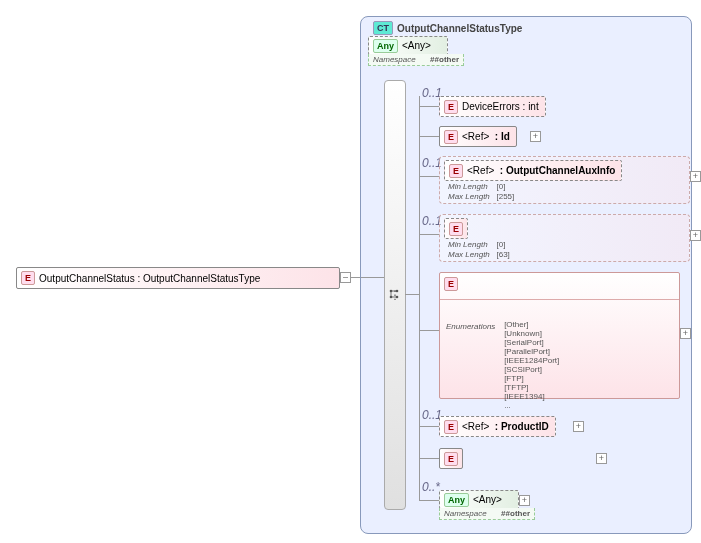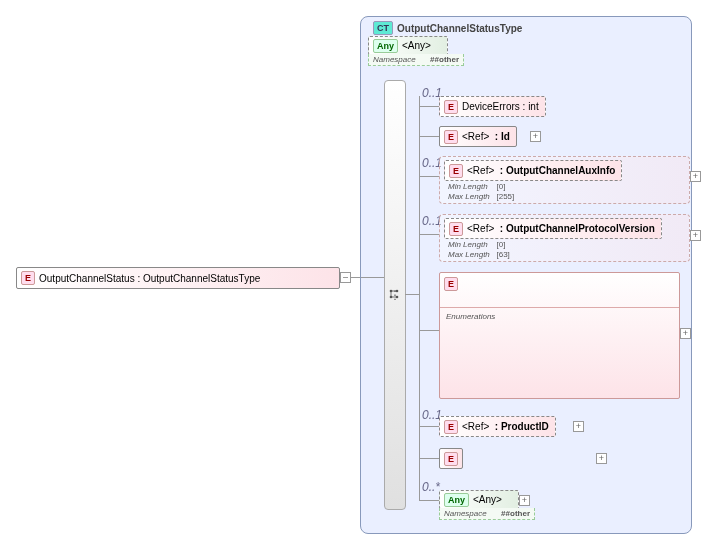--- a/index.html
+++ b/index.html
@@ -91,37 +91,37 @@
   </div>
   <div class="sub" style="left:434px;top:181px">
     <span>Max Length</span>&nbsp;&nbsp;&nbsp;<span style="font-style:normal">[255]</span>
   </div>
 
   <div class="occ" style="left:412px;top:204px">0..1</div>
   <div class="conn conn-h" style="left:409px;top:224px;width:20px"></div>
   <div class="dashed-frame" style="left:429px;top:204px;width:249px;height:46px"></div>
   <div class="box pink dashed" style="left:434px;top:208px;height:19px">
     <span class="e-badge">E</span>
-    <span class="label"><span>&lt;Ref&gt;</span>&nbsp;&nbsp;<b>: OutputChannelProtocolVersion</b></span>
   </div>
   <div class="plus" style="left:680px;top:220px">+</div>
   <div class="sub" style="left:434px;top:229px">
     <span>Min Length</span>&nbsp;&nbsp;&nbsp;&nbsp;<span style="font-style:normal">[0]</span>
   </div>
   <div class="sub" style="left:434px;top:239px">
     <span>Max Length</span>&nbsp;&nbsp;&nbsp;<span style="font-style:normal">[63]</span>
   </div>
 
   <div class="conn conn-h" style="left:409px;top:320px;width:20px"></div>
   <div class="box pink-big" style="left:429px;top:262px;width:239px;height:125px;align-items:flex-start;flex-direction:column">
     <div style="display:flex;align-items:center;margin-top:4px">
       <span class="e-badge">E</span>
     </div>
-    <div style="border-top:1px solid #daa;margin-top:16px;width:100%;padding-top:2px">
+    <div style="border-top:1px solid #daa;margin-top:8px;width:100%;padding-top:20px">
       <span class="enum-lbl">Enumerations</span>
+      <span class="enum-col" id="enum-list"><div>[Other]</div><div>[Unknown]</div><div>[SerialPort]</div><div>[ParallelPort]</div><div>[IEEE1284Port]</div><div>[SCSIPort]</div><div>[FTP]</div><div>[TFTP]</div><div>[IEEE1394]</div><div>...</div></span>
     </div>
   </div>
   <div class="plus" style="left:670px;top:318px">+</div>
 
   <div class="occ" style="left:412px;top:398px">0..1</div>
   <div class="conn conn-h" style="left:409px;top:416px;width:20px"></div>
   <div class="box pink dashed" style="left:429px;top:406px;height:19px">
     <span class="e-badge">E</span>
     <span class="label"><span>&lt;Ref&gt;</span>&nbsp;&nbsp;<b>: ProductID</b></span>
   </div>

